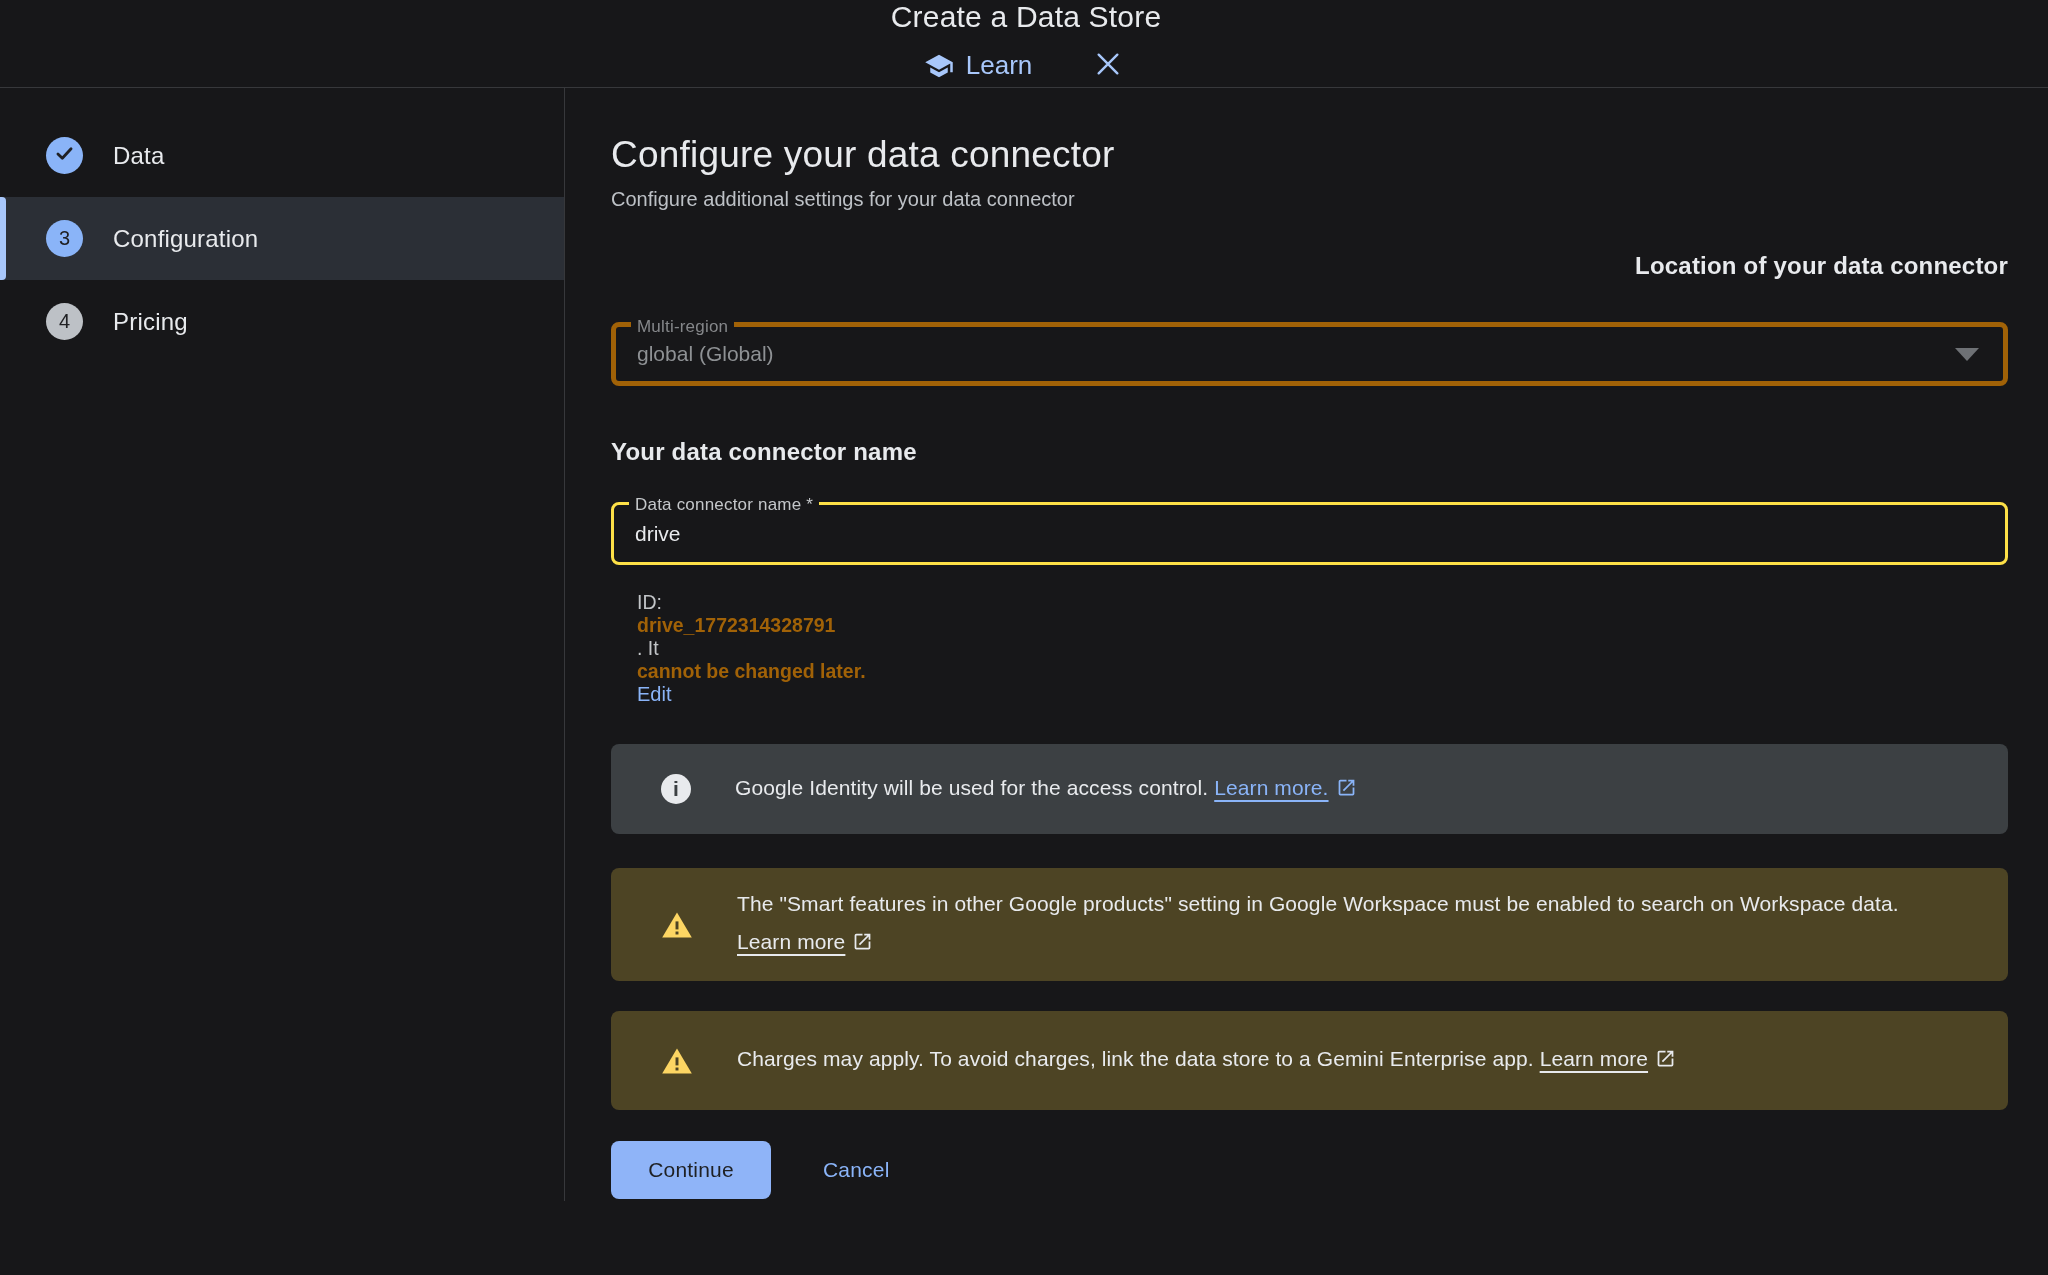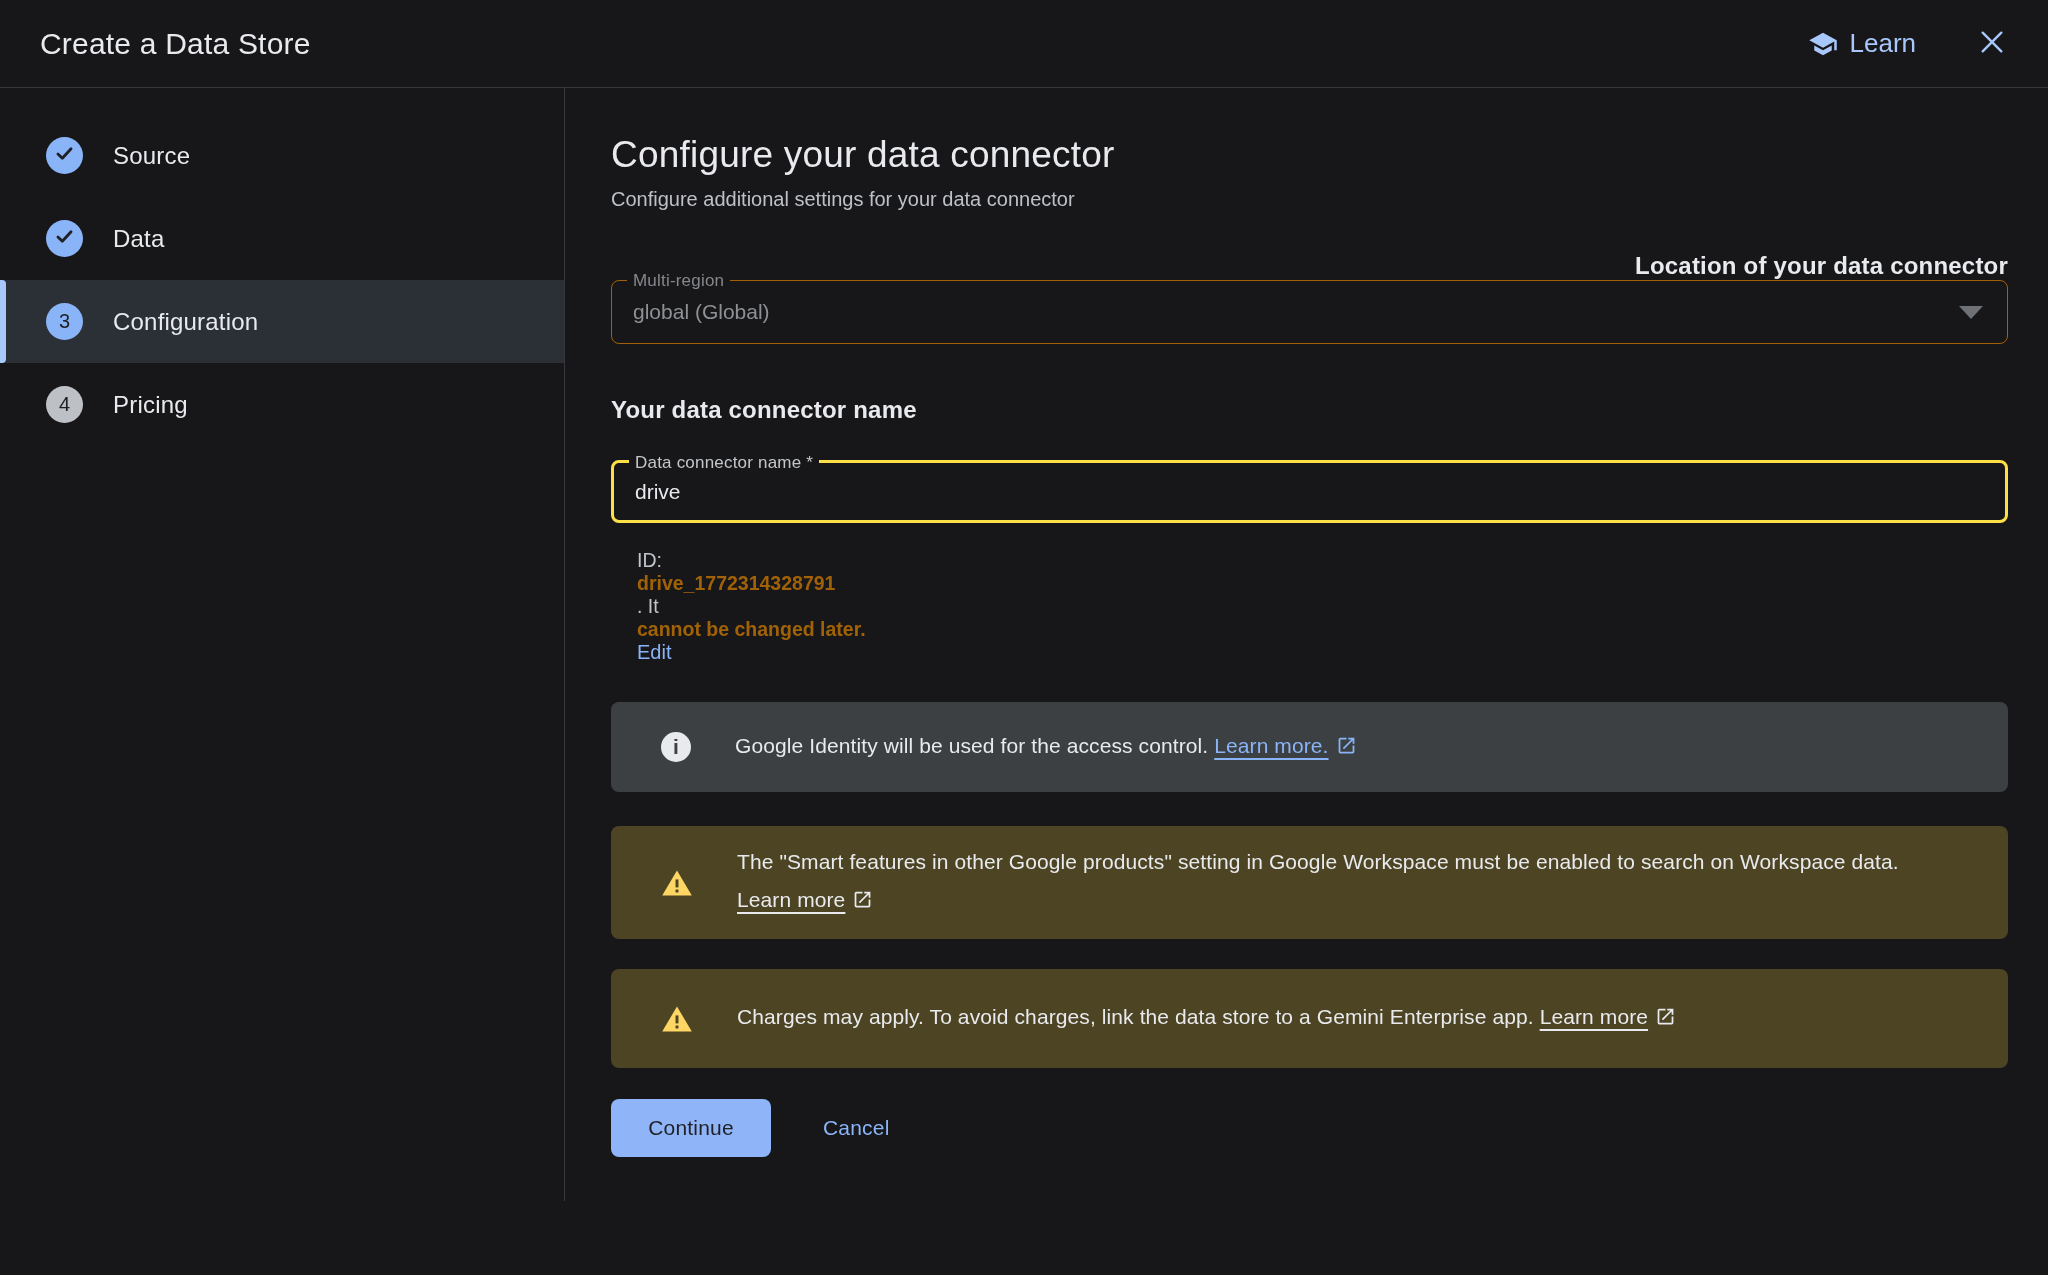--- a/index.html
+++ b/index.html
@@ -19,20 +19,21 @@
   .header {
     position: absolute;
     top: 0; left: 0; right: 0;
     height: 88px;
     display: flex;
     align-items: center;
     justify-content: space-between;
     padding: 0 36px 0 40px;
     border-bottom: 1px solid #37383b;
     background: #171719;
+    flex-direction: column;
   }
   .header-title {
     font-size: 30px;
     font-weight: 400;
     color: #e8eaed;
     letter-spacing: 0.2px;
   }
   .header-right { display: flex; align-items: center; gap: 56px; }
   .learn-link {
     display: flex;
@@ -128,22 +129,23 @@
   .field-label {
     position: absolute;
     top: -10px;
     left: 15px;
     padding: 0 6px;
     background: #171719;
     font-size: 17px;
     letter-spacing: 0.2px;
   }
   .select-field {
+    margin-top: 42px;
     height: 64px;
-    border: 1px solid #a16207;
+    border: 5px solid #a16207;
     padding: 0 24px 0 21px;
     cursor: default;
   }
   .select-field .field-label { color: #85878a; }
   .select-value { font-size: 21px; color: #8e9194; flex: 1; }
   .select-arrow {
     width: 0; height: 0;
     border-left: 12px solid transparent;
     border-right: 12px solid transparent;
     border-top: 13px solid #6e7175;
@@ -275,30 +277,20 @@
           <svg width="32" height="32" viewBox="0 0 24 24" fill="none" stroke="#a8c7fa" stroke-width="1.8" stroke-linecap="round">
               <path d="M5 5l14 14M19 5L5 19"></path>
             </svg>
         </span>
       </button>
     </div>
   </div>
 
   <div class="sidebar">
 
-    <div class="step">
-      <span class="step-circle done">
-        <span>
-          <svg width="21" height="21" viewBox="0 0 24 24" fill="none" stroke="#202124" stroke-width="3.2" stroke-linecap="round" stroke-linejoin="round">
-              <path d="M4.5 12.5l5 5 10-11"></path>
-            </svg>
-        </span>
-      </span>
-      <span class="step-label">Source</span>
-    </div>
 
     <div class="step">
       <span class="step-circle done">
         <span>
           <svg width="21" height="21" viewBox="0 0 24 24" fill="none" stroke="#202124" stroke-width="3.2" stroke-linecap="round" stroke-linejoin="round">
               <path d="M4.5 12.5l5 5 10-11"></path>
             </svg>
         </span>
       </span>
       <span class="step-label">Data</span>

